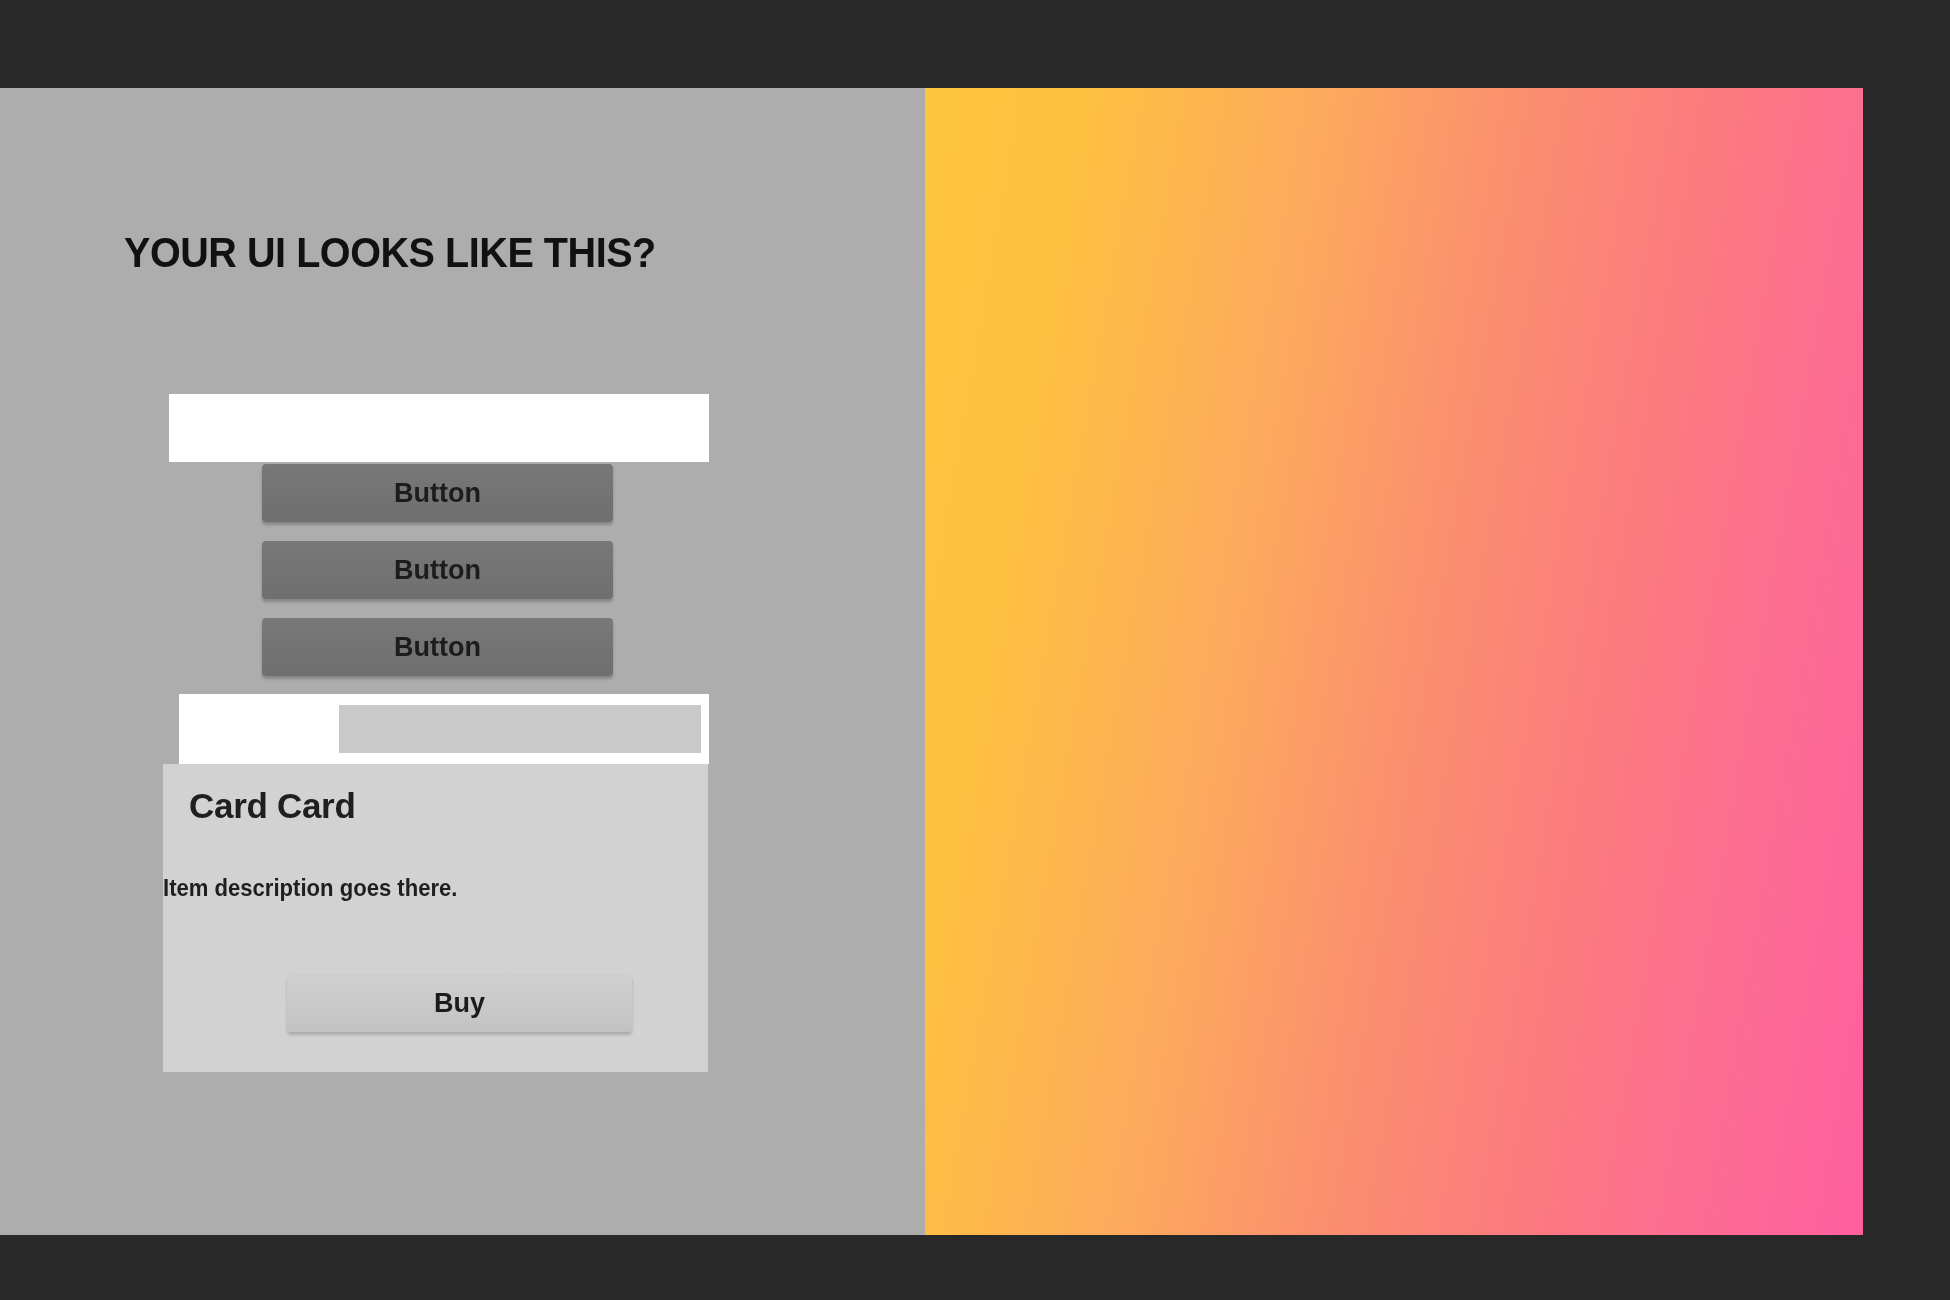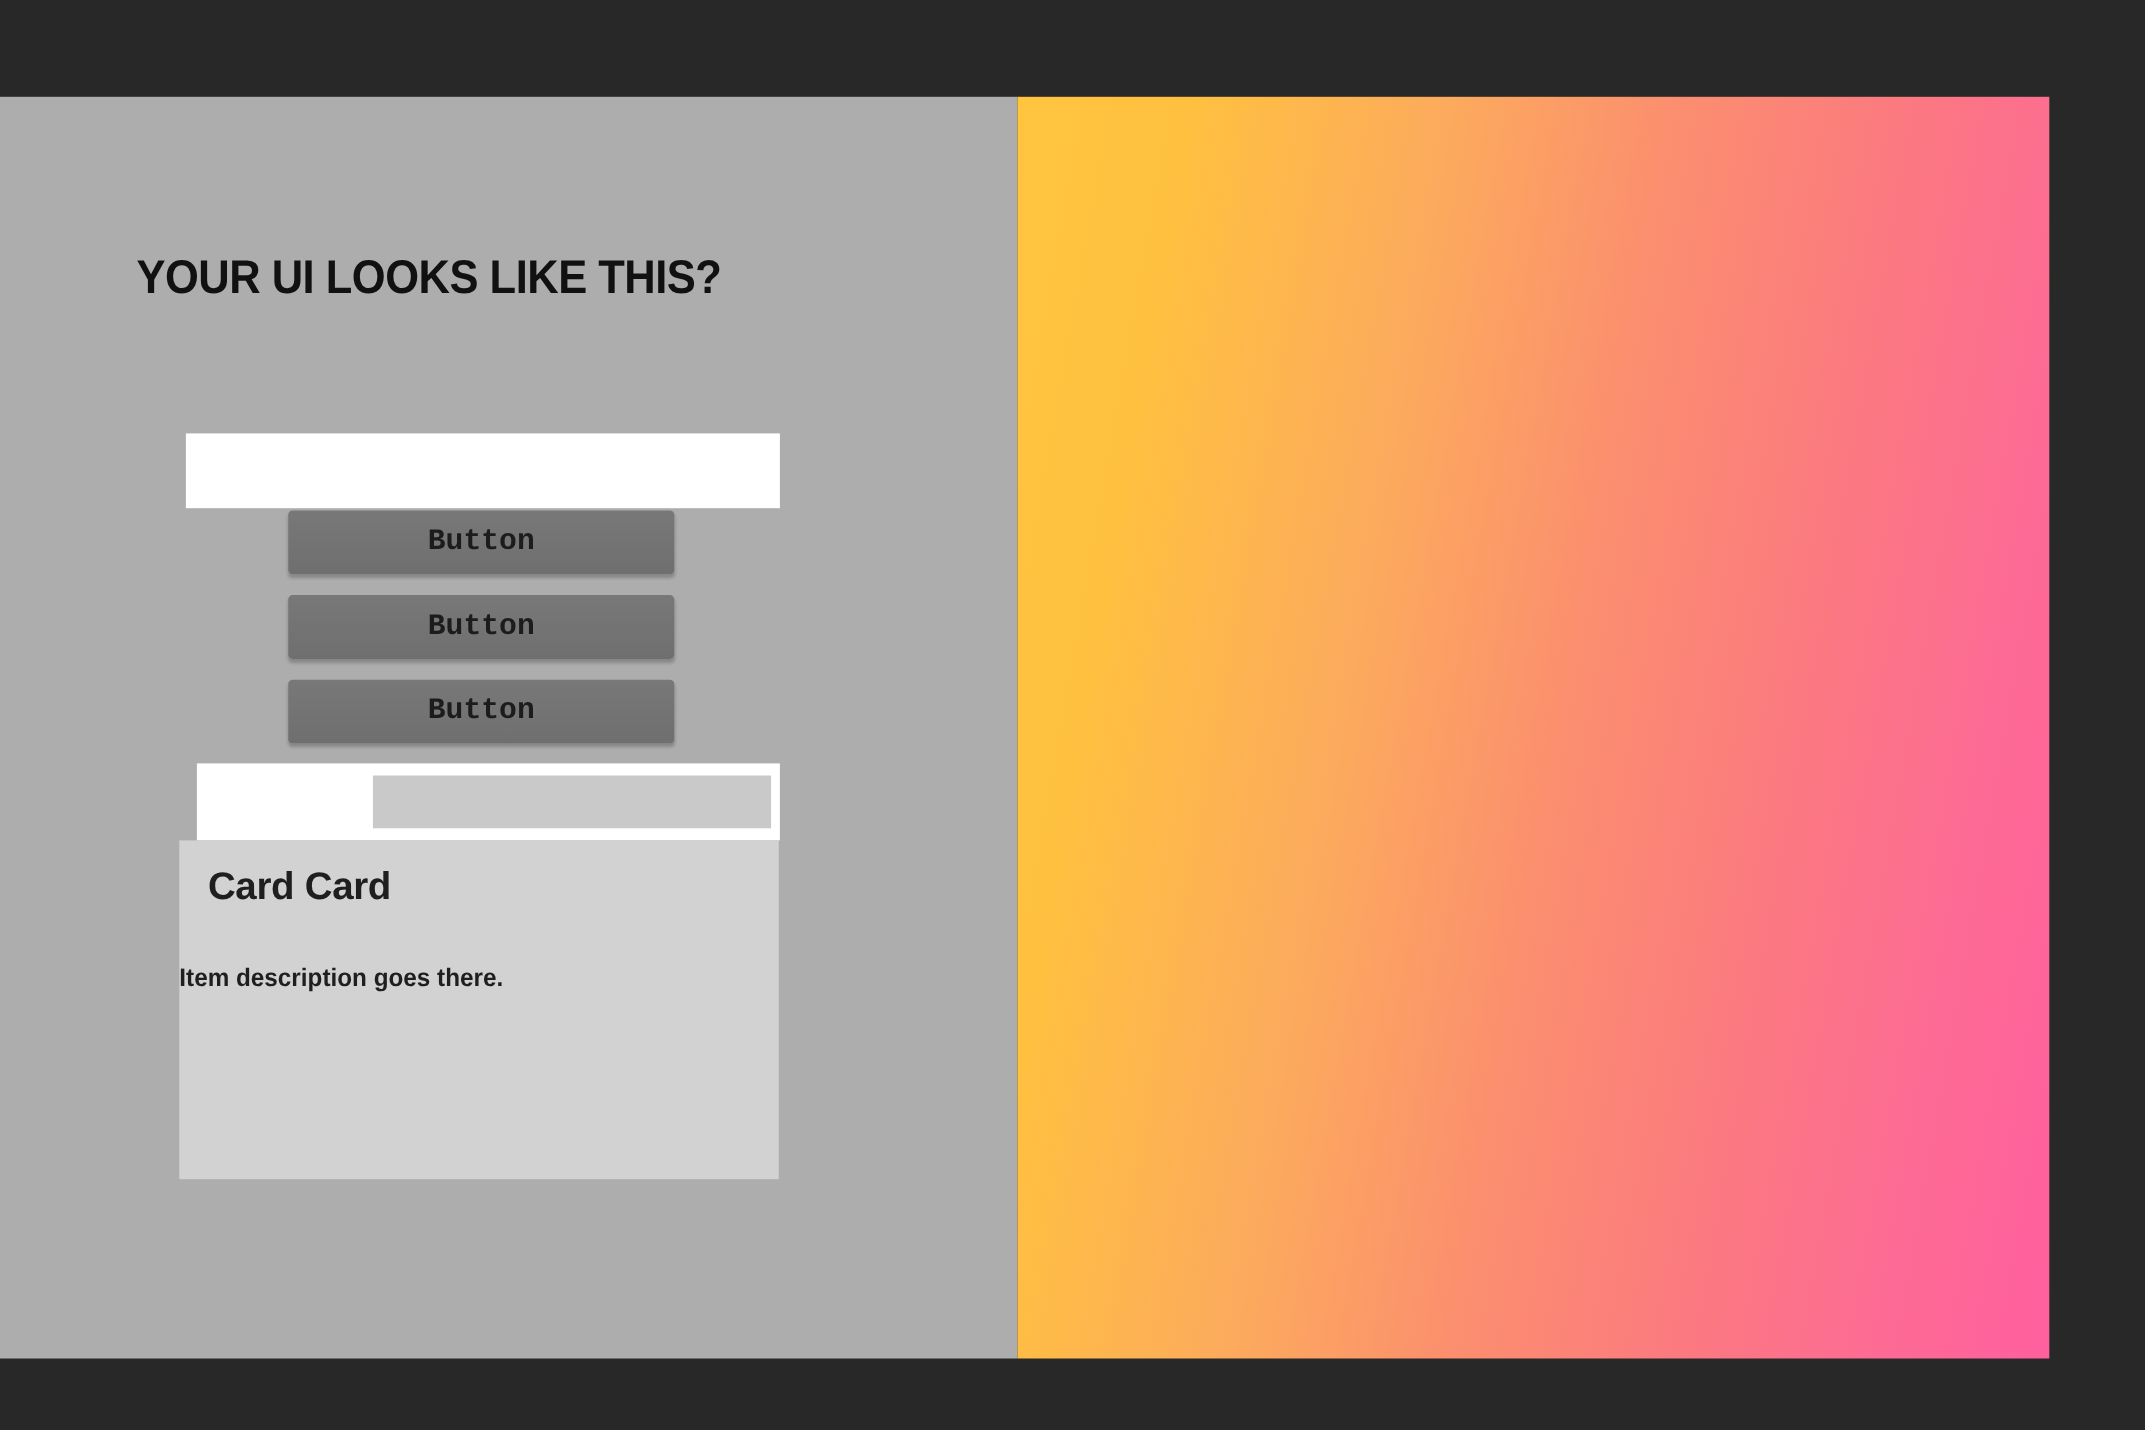--- a/index.html
+++ b/index.html
@@ -58,21 +58,21 @@
     background:#ffffff;
   }
   
   .btn{
     position:absolute;
     left:262px;
     width:351px;
     height:58px;
     border:none;
     border-radius:4px;
-    font-family:Liberation Mono, monospace;
+    font-family:Liberation Sans, sans-serif;
     font-weight:bold;
     font-size:27px;
     color:#1c1c1c;
     text-align:center;
     line-height:58px;
     box-shadow:0 3px 3px rgba(0,0,0,.22);
     cursor:pointer;
     box-sizing:border-box;
     padding:0;
   }
@@ -160,20 +160,21 @@
       <button class="btn btn-grey btn-2">Button</button>
       <button class="btn btn-grey btn-3">Button</button>
 
       <div class="progress progress-left">
         <div class="progress-fill progress-fill-left"></div>
       </div>
 
       <div class="card card-left">
         <h2 class="card-title">Card Card</h2>
         <p class="card-desc">Item description goes there.</p>
+        <button class="buy-btn buy-left">Buy</button>
       </div>
 
     </div>
   </section>
 
   <section class="panel-right">
 
     <div class="widgets">
 
       

